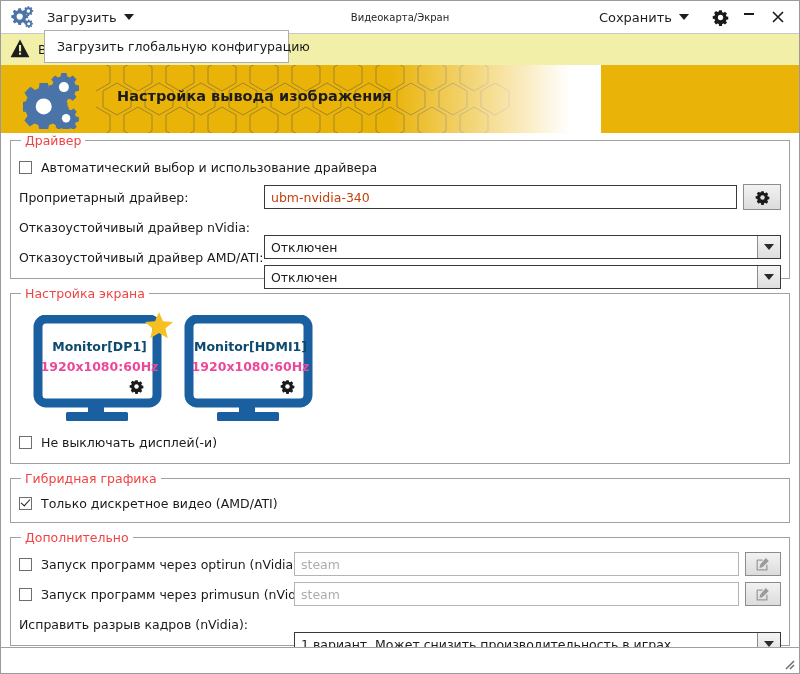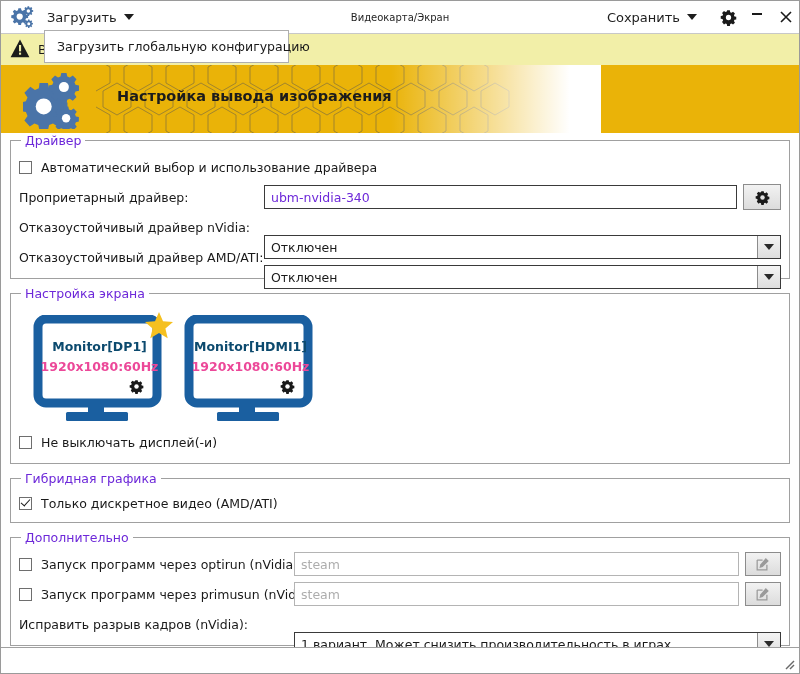--- a/index.html
+++ b/index.html
@@ -67,21 +67,21 @@
     text-align: center;
     font-size: 10px;
     color: #1e1e1e;
     pointer-events: none;
   }
   .tb-right {
     margin-left: auto;
     display: flex;
     align-items: center;
     z-index: 3;
-    padding-right: 0;
+    padding-right: 8px;
   }
   .gear-btn {
     width: 26px; height: 24px;
     display: flex; align-items: center; justify-content: center;
     margin-left: 10px;
     cursor: default;
   }
   .win-btn {
     width: 26px; height: 24px;
     display: flex; align-items: center; justify-content: center;
@@ -176,21 +176,21 @@
     overflow: hidden;
   }
   fieldset.group {
     border: 1px solid #a0a0a0;
     margin: 0 0 7px 0;
     padding: 6px 8px 8px 8px;
     box-sizing: border-box;
   }
   fieldset.group > legend {
     font-size: 12.5px;
-    color: #6d28d9;
+    color: #ef4444;
     padding: 0 4px;
     margin-left: 2px;
   }
 
   .row {
     display: flex;
     align-items: center;
     height: 26px;
     margin-bottom: 4px;
   }
@@ -233,21 +233,21 @@
   .tf {
     flex: 1 1 auto;
     height: 24px;
     border: 1px solid #3a3a3a;
     background: #ffffff;
     box-sizing: border-box;
     display: flex;
     align-items: center;
     padding: 0 6px;
     font-size: 12.5px;
-    color: #6d28d9;
+    color: #c2410c;
     min-width: 0;
     overflow: hidden;
     white-space: nowrap;
   }
   .tf.ph { color: #adadad; border-color: #b4b4b4; }
 
   
   .combo {
     flex: 1 1 auto;
     height: 24px;

